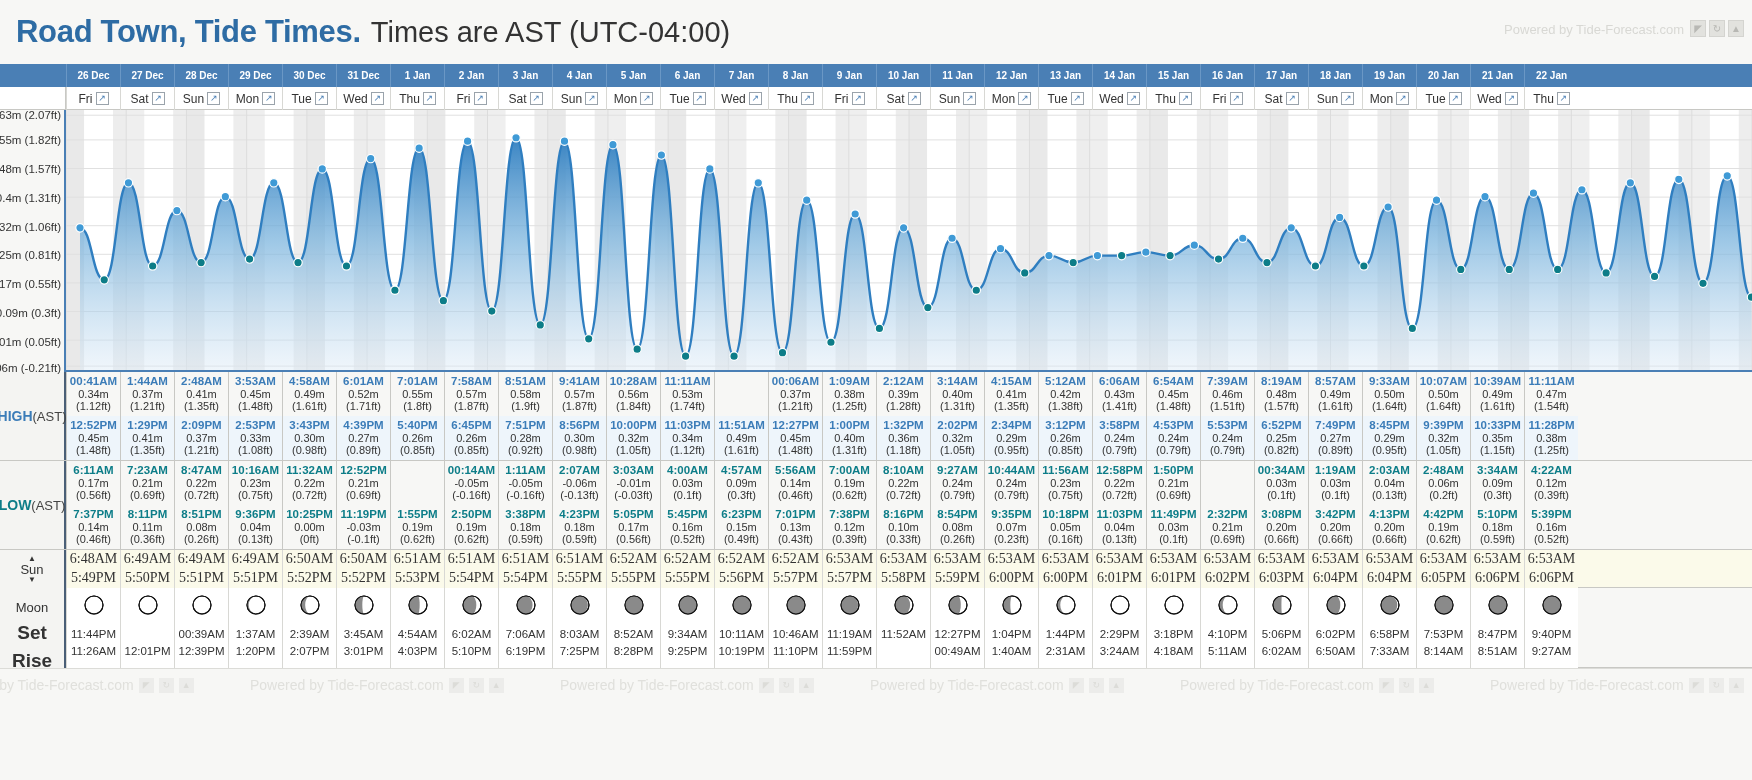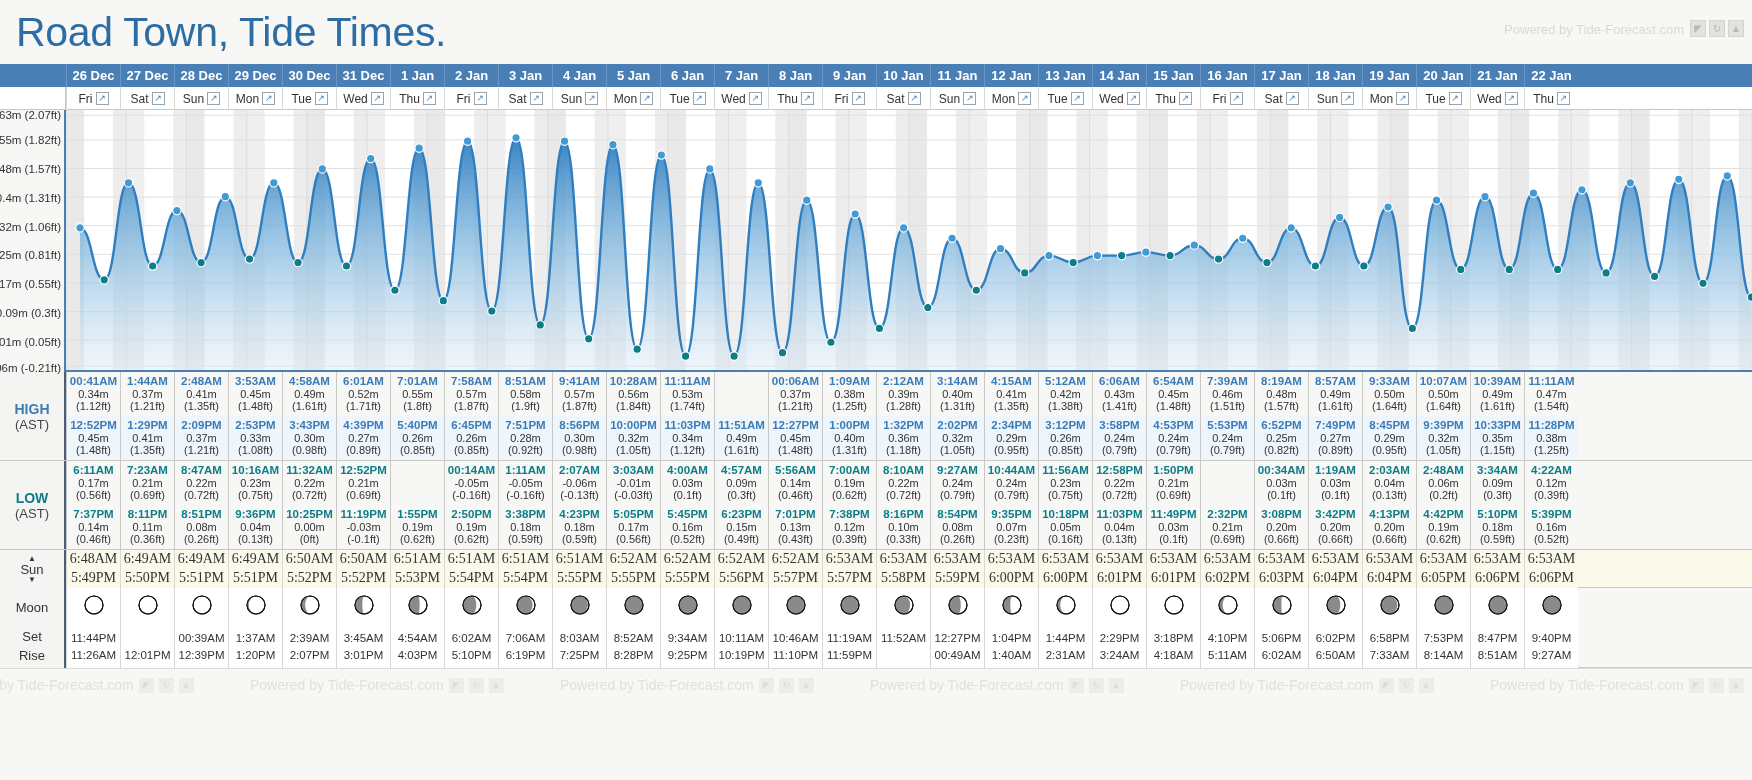--- a/index.html
+++ b/index.html
@@ -14,21 +14,21 @@
   
   .header {
     height: 64px;
     display: flex;
     align-items: center;
     padding-left: 16px;
     background: #f7f7f5;
     position: relative;
   }
   .title-main {
-    font-size: 41px; font-weight: normal; color: #2e6ca4;
+    font-size: 31px; font-weight: bold; color: #2e6ca4;
     letter-spacing: -0.3px; white-space: nowrap;
   }
   .title-sub {
     font-size: 29px; color: #333; margin-left: 10px; white-space: nowrap;
   }
   .header-powered {
     position: absolute; right: 68px; top: 22px;
     font-size: 13px; color: #d8d8d4; white-space: nowrap;
   }
   .hdr-badges { position: absolute; right: 8px; top: 20px; display: flex; gap: 3px; }
@@ -41,21 +41,21 @@
   
   .labelcol { width: 66px; flex: 0 0 66px; }
   .daycol   { width: 54px; flex: 0 0 54px; }
 
   .row { display: flex; }
 
   
   .date-row { background: #4a7fb5; height: 23px; }
   .date-row .labelcol { background: #4a7fb5; }
   .date-cell {
-    color: #fff; font-size: 13px; font-weight: bold;
+    color: #fff; font-size: 10px; font-weight: bold;
     display: flex; align-items: center; justify-content: center;
     border-left: 1px solid #6a97c5; height: 23px;
   }
 
   
   .wd-row { height: 23px; background: #ffffff; border-bottom: 1px solid #c8c8c4; }
   .wd-row .labelcol { background: #fff; border-right: 1px solid #c8c8c4; }
   .wd-cell {
     display: flex; align-items: center; justify-content: center; gap: 3px;
     font-size: 12px; color: #333; height: 23px;
@@ -80,21 +80,21 @@
   .plot {
     position: relative; width: 1686px; flex: 0 0 1686px;
     background: #fff; overflow: hidden;
     border-bottom: 2px solid #4a7fb5;
   }
   .plot svg { position: absolute; inset: 0; }
 
   
   .tide-row { border-bottom: 1px solid #c8c8c4; }
   .tide-label {
-    display: flex; flex-direction: column; align-items: center; justify-content: center;
+    display: flex; flex-direction: row; align-items: center; justify-content: center;
     background: #f4f4f2; border-right: 2px solid #4a5f77;
   }
   .tide-label .big { font-size: 14px; font-weight: bold; }
   .tide-label .small { font-size: 13px; color: #444; }
   .hi .big { color: #3b7cb8; }
   .lo .big { color: #0d7d88; }
 
   .tide-cell {
     border-left: 1px solid #c8c8c4;
     display: flex; flex-direction: column;
@@ -140,25 +140,25 @@
   }
   .moon-cell {
     height: 38px; border-left: 1px solid #d8d8d4; background: #fff;
     display: flex; align-items: center; justify-content: center;
   }
 
   .sr-row { height: 42px; border-bottom: 1px solid #c8c8c4; }
   .sr-label {
     height: 42px; background: #f4f4f2; border-right: 2px solid #4a5f77;
     display: flex; flex-direction: column; align-items: center; justify-content: center;
-    font-size: 13px; color: #333; line-height: 1.45;
+    font-size: 19px; color: #333; line-height: 1.45; font-weight: bold;
   }
   .sr-cell {
     height: 42px; border-left: 1px solid #d8d8d4; background: #fff;
-    display: flex; flex-direction: column; align-items: center; justify-content: center;
+    display: flex; flex-direction: column; align-items: center; 
     font-size: 11.5px; color: #333; line-height: 1.45;
   }
 
   
   .footer {
     height: 34px; position: relative; background: #f7f7f5;
     border-top: 1px solid #dcdcd8; overflow: hidden;
   }
   .wm {
     position: absolute; top: 8px; display: flex; align-items: center; gap: 5px;
@@ -170,20 +170,21 @@
     font-size: 9px; color: #dcdcd8;
   }
 </style>
 </head>
 <body>
 
 <div id="app">
 
   <div class="header">
     <span class="title-main">Road Town, Tide Times.</span>
+    <span class="title-sub">Times are AST (UTC-04:00)</span>
     <span class="header-powered">Powered by Tide-Forecast.com</span>
     <div class="hdr-badges">
       <span class="hdr-badge">◤</span>
       <span class="hdr-badge">↻</span>
       <span class="hdr-badge">▲</span>
     </div>
   </div>
 
   <div class="row date-row">
     <div class="labelcol"></div>

